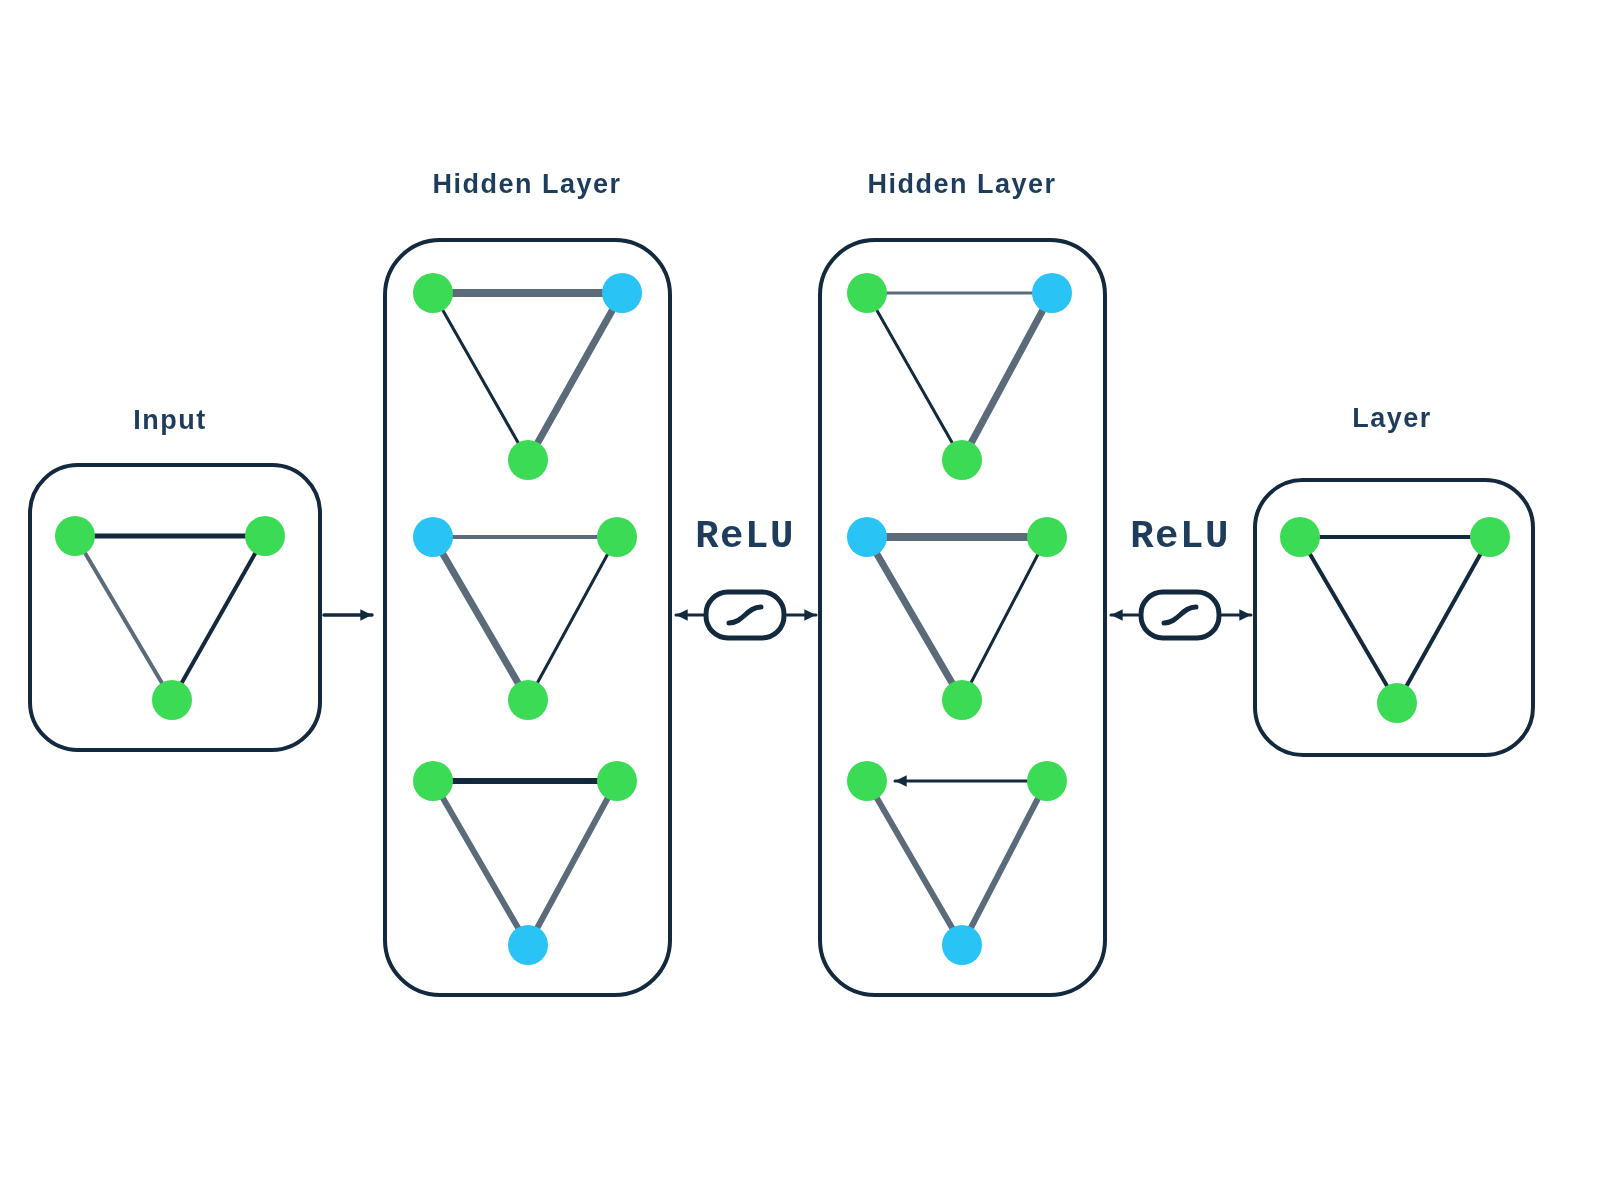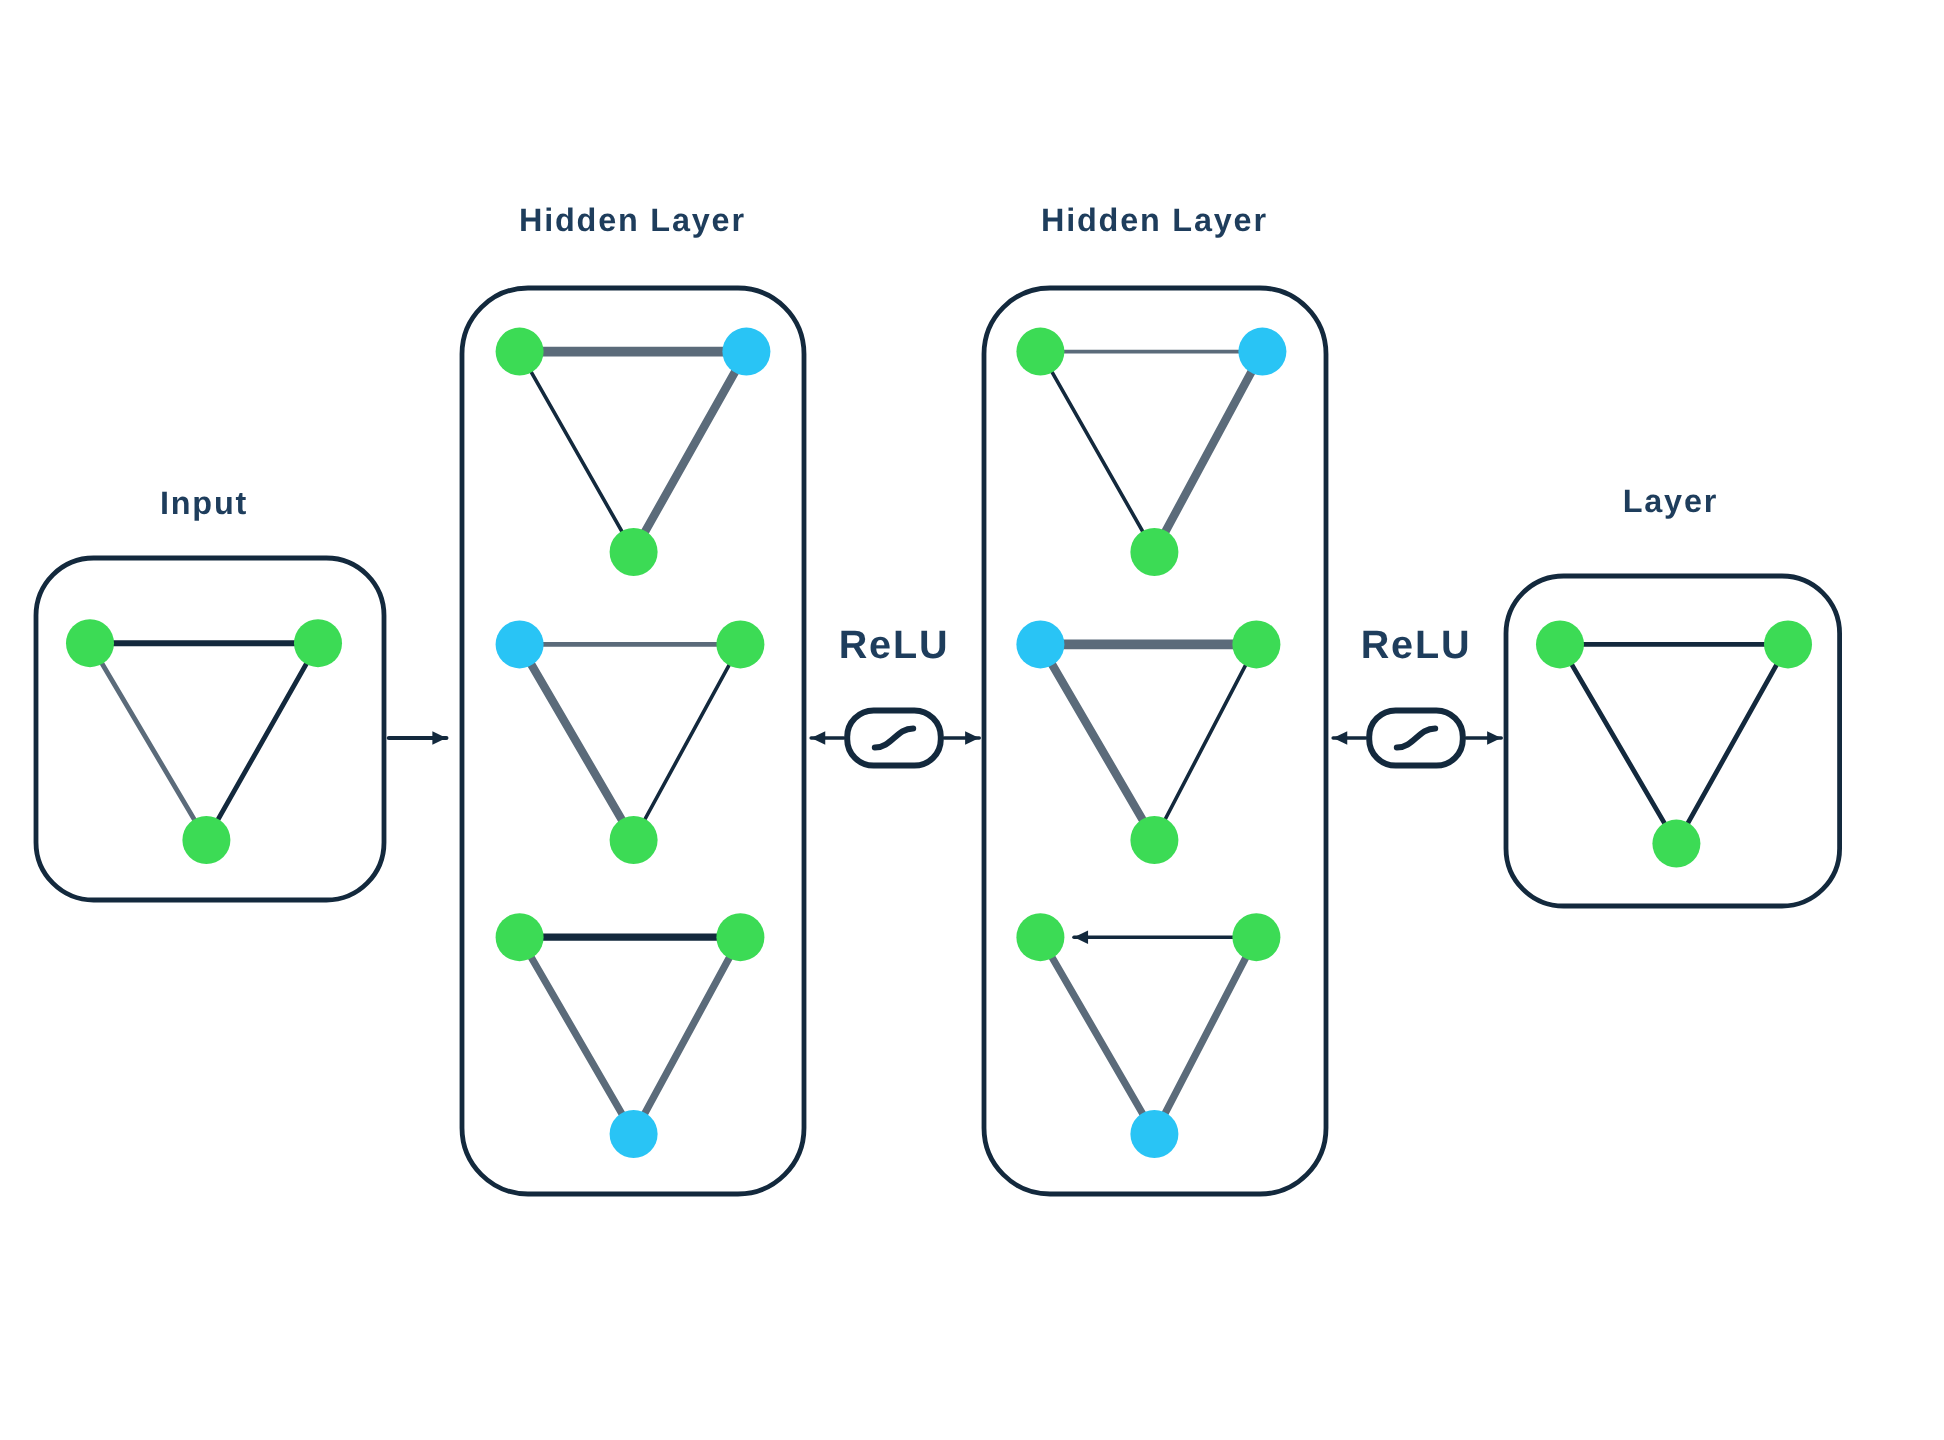--- a/index.html
+++ b/index.html
@@ -25,21 +25,21 @@
   .lbl {
     position: absolute;
     transform: translate(-50%, -50%);
     font-weight: bold;
     color: #1e3d5c;
     letter-spacing: 1.5px;
     white-space: nowrap;
     user-select: none;
   }
   .lbl-big   { font-size: 27px; }
-  .lbl-small { font-size: 33px; }
+  .lbl-small { font-size: 39px; font-family: Liberation Mono, monospace; }
 </style>
 </head>
 <body>
 
 <div id="stage">
   <svg id="diagram-svg" xmlns="http://www.w3.org/2000/svg" viewBox="0 0 1620 1200">
       <rect x="30" y="465" width="290" height="285" rx="48" ry="48" fill="none" stroke="#13293d" stroke-width="4"></rect>
       <rect x="385" y="240" width="285" height="755" rx="55" ry="55" fill="none" stroke="#13293d" stroke-width="4"></rect>
       <rect x="820" y="240" width="285" height="755" rx="55" ry="55" fill="none" stroke="#13293d" stroke-width="4"></rect>
       <rect x="1255" y="480" width="278" height="275" rx="48" ry="48" fill="none" stroke="#13293d" stroke-width="4"></rect>

